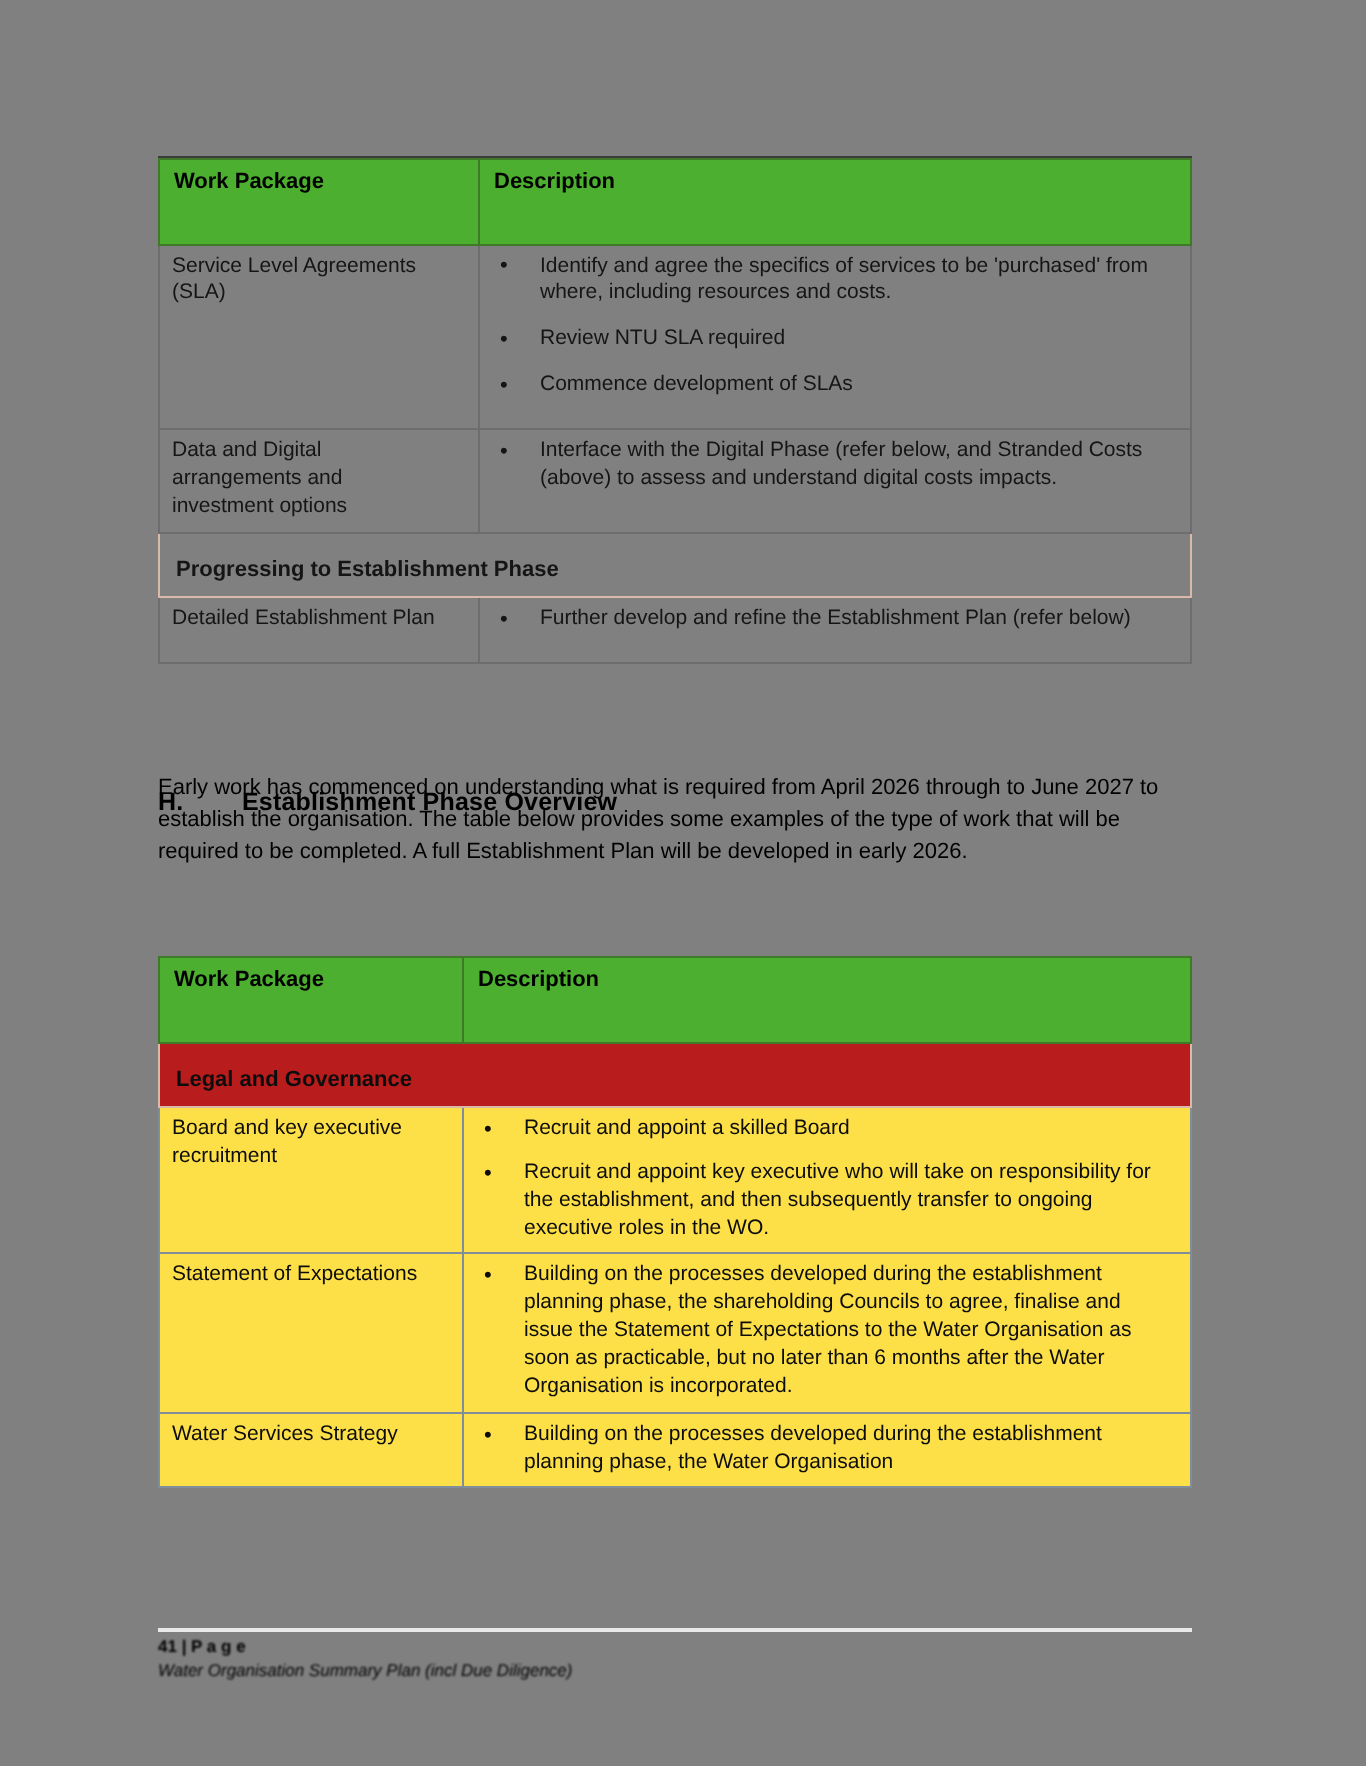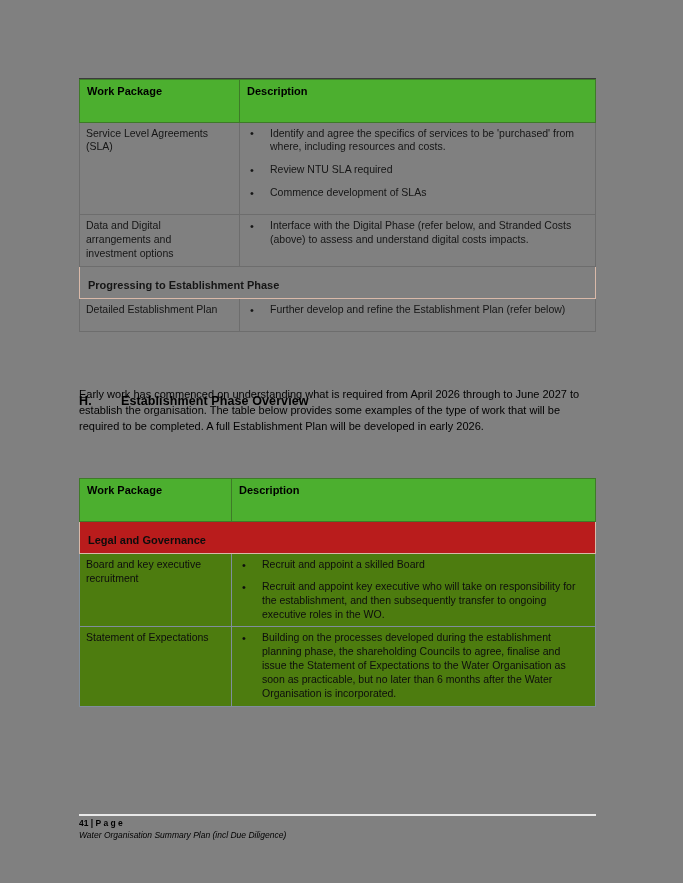--- a/index.html
+++ b/index.html
@@ -68,21 +68,21 @@
   }
 
   
   .t1 { left: 79px; top: 79px; width: 517px; }
   .t1 td { background: transparent; color: #151515; }
   .t1 th { color: #000; }
   .t1 .blurry { filter: blur(0.35px); }
 
   
   .t2 { left: 79px; top: 478px; width: 517px; }
-  .t2 td { background: #4d7c0f; border-color: #808e9c; color: #0d0d0d; }
+  .t2 td { background: #fde047; border-color: #808e9c; color: #0d0d0d; }
   .t2 th { background: #4CAF2F; }
   .t2 .sec-band td { background: #b91c1c; border-color: #d9b9a9; }
 
   .col-wp-1 { width: 160px; }
   .col-wp-2 { width: 152px; }
 
   
   ul.bul {
     margin: 0;
     padding: 0;
@@ -241,20 +241,28 @@
         </td>
       </tr>
       <tr>
         <td>Statement of Expectations</td>
         <td>
           <ul class="bul">
             <li><span class="dot">•</span><span>Building on the processes developed during the establishment planning phase, the shareholding Councils to agree, finalise and issue the Statement of Expectations to the Water Organisation as soon as practicable, but no later than 6 months after the Water Organisation is incorporated.</span></li>
           </ul>
         </td>
       </tr>
+      <tr>
+        <td>Water Services Strategy</td>
+        <td>
+          <ul class="bul">
+            <li><span class="dot">•</span><span>Building on the processes developed during the establishment planning phase, the Water Organisation</span></li>
+          </ul>
+        </td>
+      </tr>
     </tbody>
   </table>
 
   <div class="footer-rule"></div>
   <div class="footer-right">41 | P a g e</div>
   <div class="footer-left">Water Organisation Summary Plan (incl Due Diligence)</div>
 
 </div>
 
 </body></html>

